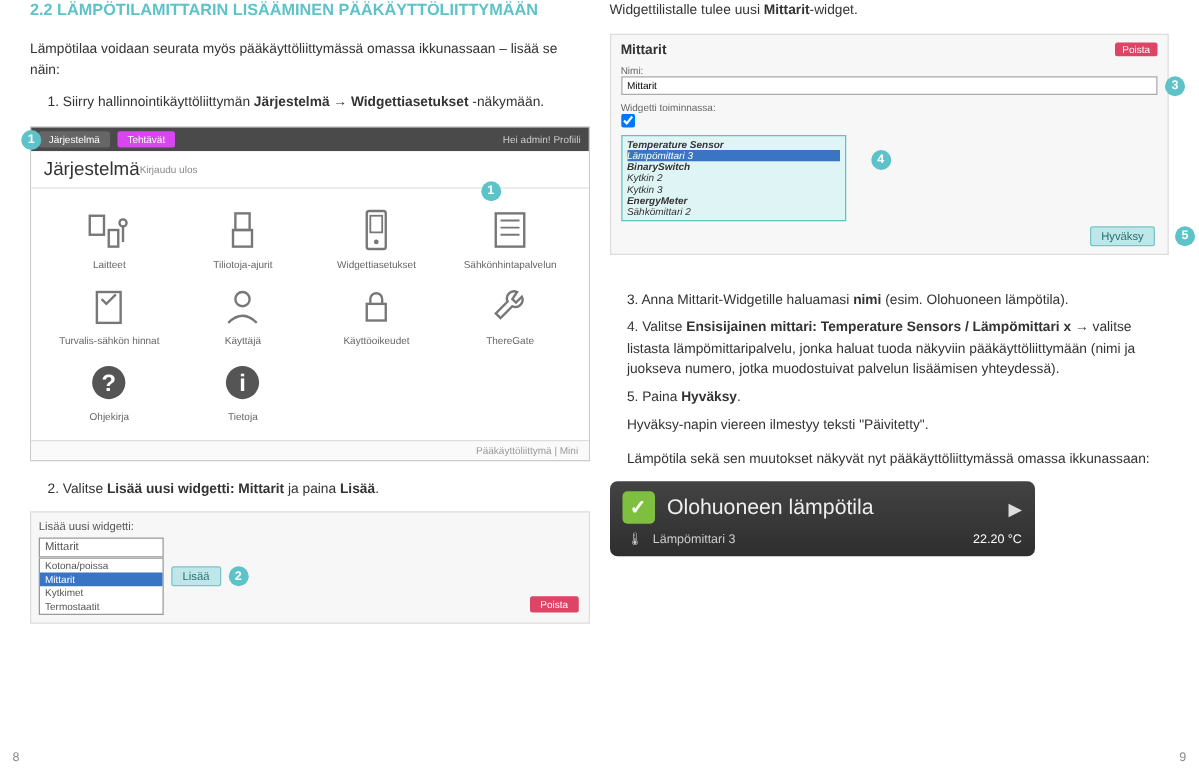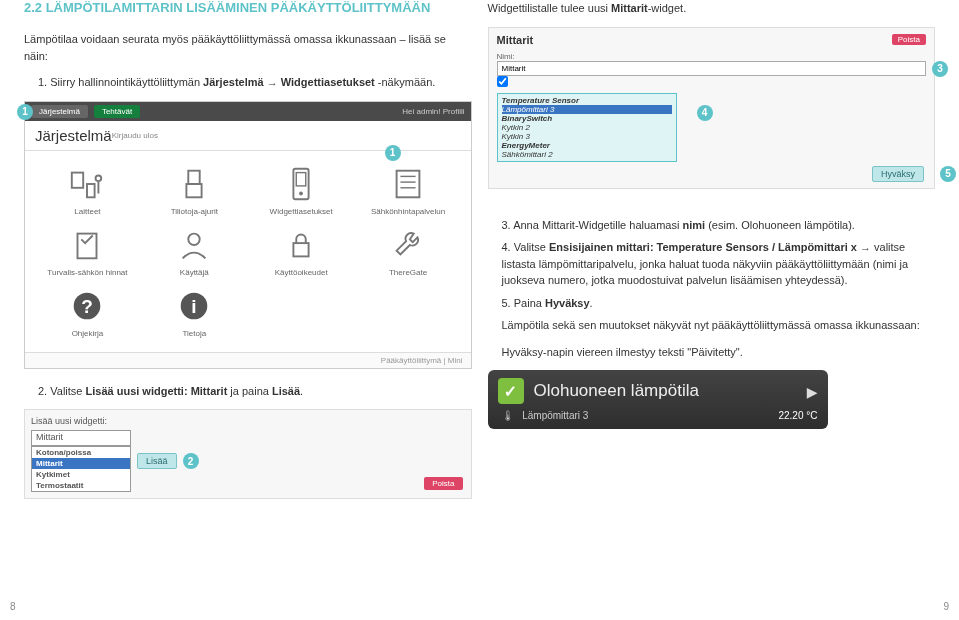--- a/index.html
+++ b/index.html
@@ -36,21 +36,21 @@
     background: #f8f8f8;
     font-size: 9px;
     color: #555;
     position: relative;
   }
   .syspanel .topbar {
     background: #4a4a4a; color: #ccc; padding: 3px 6px;
     display: flex; align-items: center; gap: 6px;
   }
   .tab { background: #666; color: #fff; padding: 2px 8px; border-radius: 2px; font-size: 8px; }
-  .tab.inactive { background: #15803d; }
+  .tab.inactive { background: #d946ef; }
   .topbar-right { margin-left: auto; font-size: 8px; }
   .syspanel .titlebar {
     background: #fff; padding: 6px 10px; display: flex; align-items: center;
     border-bottom: 1px solid #ddd;
   }
   .syspanel .titlebar .ttl { font-size: 15px; color: #333; }
   .syspanel .titlebar .right { margin-left: auto; font-size: 8px; color: #888; }
   .sys-grid {
     display: grid; grid-template-columns: repeat(4, 1fr);
     gap: 10px; padding: 14px;
@@ -78,21 +78,21 @@
     font-size: 9px; border: 1px solid #999; background: #fff; padding: 1px 4px;
     height: 16px;
   }
   .fake-btn {
     background: #bfe6e8; color: #2a6e72; border: 1px solid #7ac3c6;
     font-size: 9px; padding: 2px 8px; border-radius: 2px; cursor: pointer;
   }
   .opt-list {
     border: 1px solid #999; background: #fff; width: 100px; margin-top: 0;
   }
-  .opt-list div { padding: 1px 4px; font-size: 8px; font-weight: bold; }
+  .opt-list div { padding: 1px 4px; font-size: 8px; }
   .opt-list .sel { background: #3a75c4; color: #fff; }
   .poista {
     position: absolute; right: 8px; bottom: 8px;
     background: #d46; color: #fff; font-size: 8px; padding: 2px 8px; border-radius: 2px;
   }
 
   
   .widget-config {
     margin-top: 6px; border: 1px solid #ddd; background: #f7f7f7;
     font-size: 9px; padding: 6px 8px 26px; position: relative;
@@ -323,20 +323,21 @@
     <div class="widget-config">
       <div class="hdr">
         <span class="ttl">Mittarit</span>
         <span class="del">Poista</span>
       </div>
       <div class="fieldlabel">Nimi:</div>
       <div style="position:relative;">
         <input class="txt" value="Mittarit" style="">
         <span class="callout abs" style="right:-22px; top:0;">3</span>
       </div>
+      <div class="fieldlabel">Widgetti toiminnassa:</div>
       <input type="checkbox" class="chk" checked="" style="">
 
       <div style="position:relative;">
         <div class="sensor-box">
           <div class="sensor-list">
             <div class="em">Temperature Sensor</div>
             <div style="background:#3a75c4;color:#fff;">Lämpömittari 3</div>
             <div class="em">BinarySwitch</div>
             <div>Kytkin 2</div>
             <div>Kytkin 3</div>
@@ -358,22 +359,22 @@
       </li>
       <li>
         <span>4.</span>
         <span>Valitse </span><span class="bold">Ensisijainen mittari: Temperature Sensors / Lämpömittari x</span><span> → valitse listasta lämpömittaripalvelu, jonka haluat tuoda näkyviin pääkäyttöliittymään (nimi ja juokseva numero, jotka muodostuivat palvelun lisäämisen yhteydessä).</span>
       </li>
       <li>
         <span>5.</span>
         <span>Paina </span><span class="bold">Hyväksy</span><span>.</span>
       </li>
     </ol>
+    <p class="para" style="margin-left:14px;">Hyväksy-napin viereen ilmestyy teksti "Päivitetty".</p>
     <p class="para" style="margin-left:14px;">Lämpötila sekä sen muutokset näkyvät nyt pääkäyttöliittymässä omassa ikkunassaan:</p>
-    <p class="para" style="margin-left:14px;">Hyväksy-napin viereen ilmestyy teksti "Päivitetty".</p>
 
     <div class="result-widget">
       <div class="line1">
         <div class="check">✓</div>
         <div class="bigtxt">Olohuoneen lämpötila</div>
       </div>
       <div class="arrow">▶</div>
       <div class="line2">
         <span>🌡</span>
         <span>Lämpömittari 3</span>

